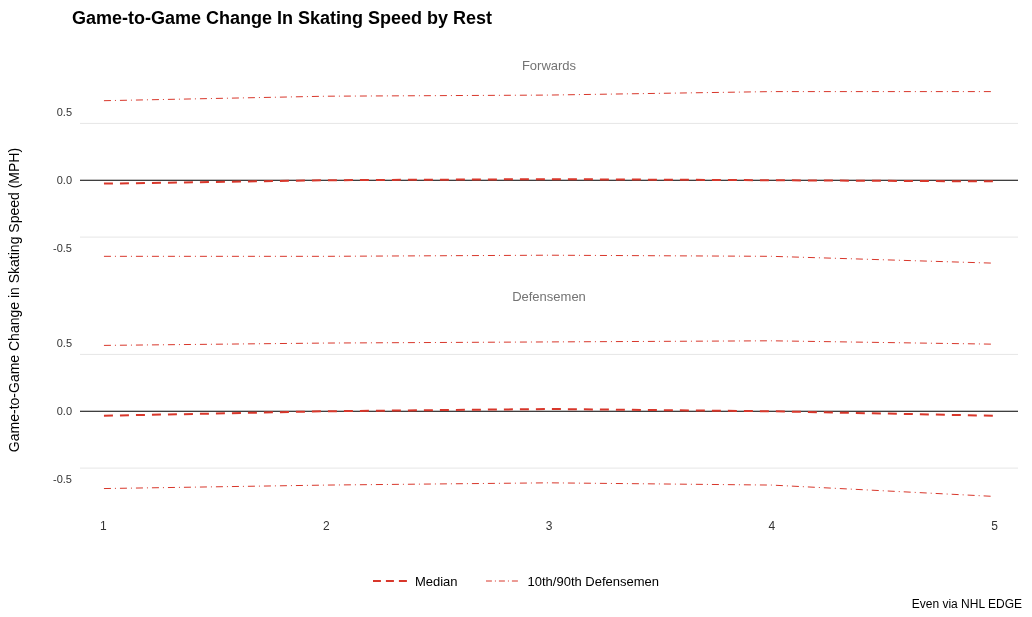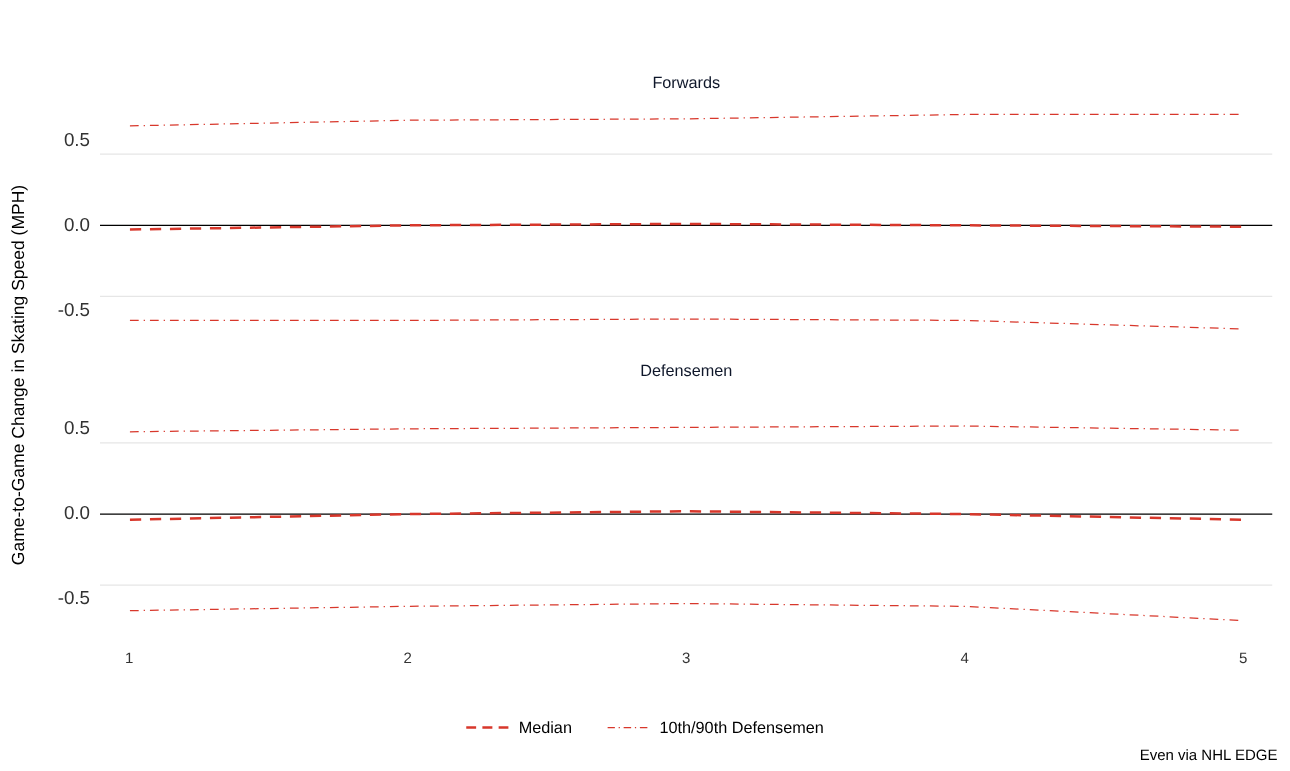--- a/index.html
+++ b/index.html
@@ -63,39 +63,39 @@
     flex: 1 1 0;
     position: relative;
     margin-bottom: 4px;
   }
   .facet-title {
     position: absolute;
     left: 50%;
     top: 2px;
     transform: translateX(-50%);
     font-size: 13px;
-    color: #0f172a;
+    color: #737373;
   }
   .panel {
     position: absolute;
     left: 0;
     right: 0;
     top: 22px;
     bottom: 0;
   }
   .panel svg {
     width: 100%;
     height: 100%;
     display: block;
   }
   .ytick {
     position: absolute;
     right: 100%;
     margin-right: 8px;
-    font-size: 15px;
+    font-size: 11px;
     color: #333;
     transform: translateY(-50%);
     white-space: nowrap;
   }
   .xaxis {
     position: absolute;
     left: 80px;
     right: 14px;
     bottom: 82px;
     height: 16px;
@@ -110,34 +110,35 @@
   .legend {
     position: absolute;
     left: 50%;
     bottom: 28px;
     transform: translateX(-50%);
     font-size: 13px;
     display: flex;
     gap: 28px;
     align-items: center;
   }
-  .legend-item { display: flex; align-items: flex-end; gap: 8px; }
+  .legend-item { display: flex; align-items: flex-start; gap: 8px; }
   .legend-sample { width: 34px; height: 14px; }
   .credit {
     position: absolute;
     right: 10px;
     bottom: 6px;
     font-size: 12px;
   }
 </style>
 </head>
 <body>
 
 <div class="container">
 
+  <div class="title">Game-to-Game Change In Skating Speed by Rest</div>
 
   <div class="ylabel">
     <span class="ylabel-inner">Game-to-Game Change in Skating Speed (MPH)</span>
   </div>
 
   <div class="plots">
 
     <div class="facet">
       <div class="facet-title">Forwards</div>
       <div class="panel">

